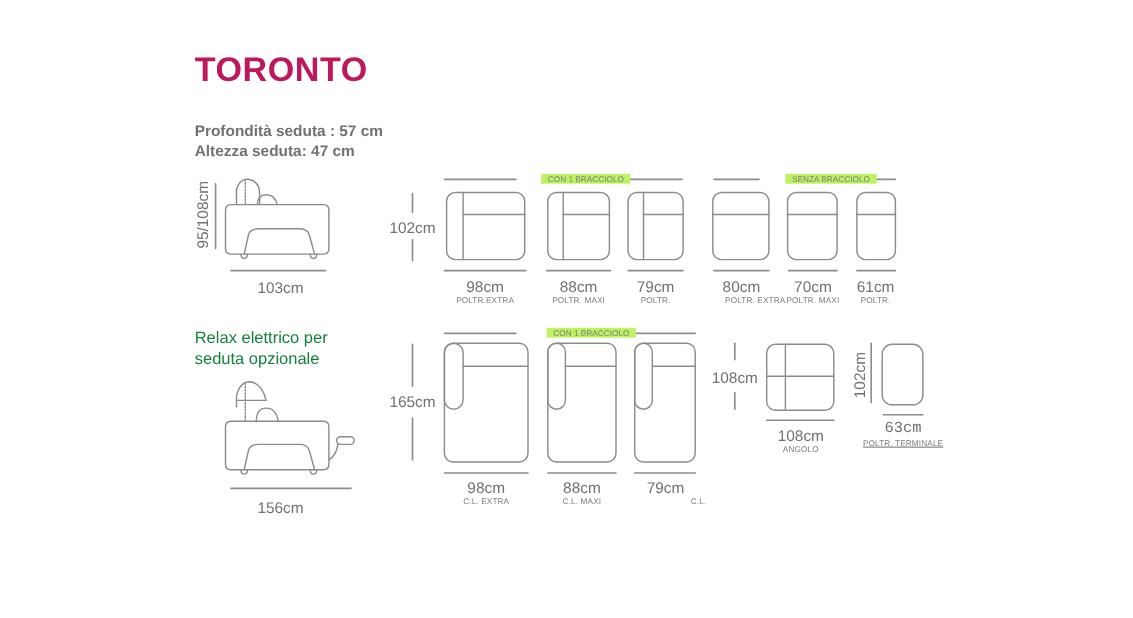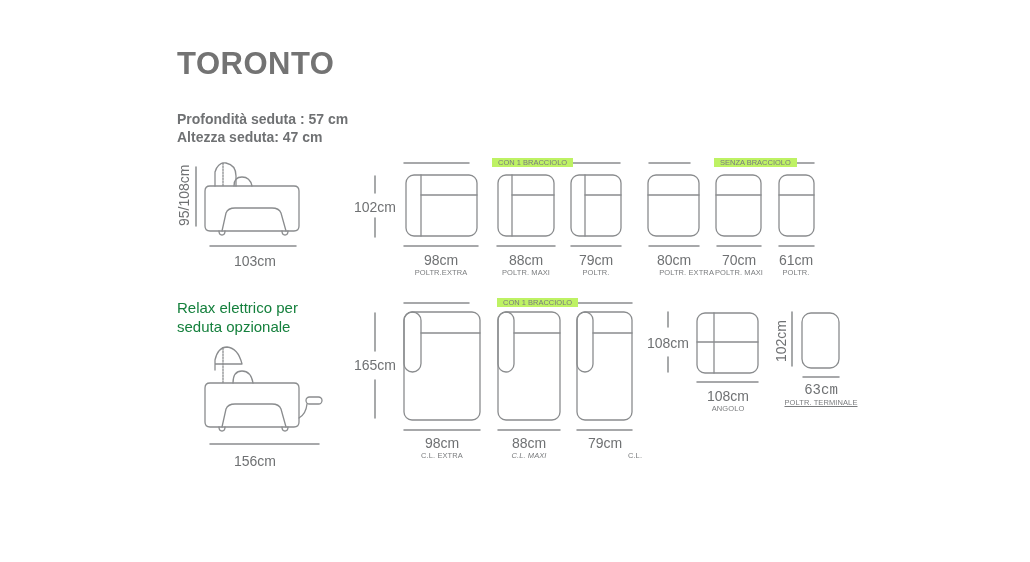--- a/index.html
+++ b/index.html
@@ -1,19 +1,19 @@
 <!DOCTYPE html>
 <html><head>
 <meta charset="utf-8">
 <style>
   html, body { margin:0; padding:0; background:#ffffff; }
   body { width:1030px; height:562px; position:relative; overflow:hidden;
          font-family:"Liberation Sans", "DejaVu Sans", sans-serif; color:#7a7c7e; }
   .abs { position:absolute; }
-  .title { left:177px; top:46px; font-size:31px; font-weight:bold; color:#737373; letter-spacing:0.5px; }
+  .title { left:177px; top:46px; font-size:31px; font-weight:bold; color:#be185d; letter-spacing:0.5px; }
   .spec { left:177px; font-size:14px; color:#6f7173; line-height:18px;font-weight:bold; }
   .relax { left:177px; top:298px; font-size:15px; color:#15803d; line-height:19px; }
   .dim { font-size:14px; color:#6f7173; text-align:center; white-space:nowrap; }
   .sub { font-size:7.5px; color:#7a7c7e; text-align:center; white-space:nowrap; letter-spacing:0.1px; }
   .grp { font-size:7.5px; color:#7a7c7e; white-space:nowrap; background:#bef264; padding:0 6px;margin-left:22px; }
   .vdim { font-size:14px; color:#6f7173; white-space:nowrap; transform:rotate(-90deg); transform-origin:center; }
   svg { position:absolute; left:0; top:0; }
 </style>
 </head>
 <body>
@@ -172,21 +172,21 @@
 <div class="abs sub" style="left:699px; top:268px; width:80px;">POLTR. MAXI</div>
 <div class="abs dim" style="left:766px; top:252px; width:60px;">61cm</div>
 <div class="abs sub" style="left:756px; top:268px; width:80px;">POLTR.</div>
 
 <div class="abs dim" style="left:350px; top:357px; width:50px;">165cm</div>
 <div class="abs grp" style="left:475px; top:298px;">CON 1 BRACCIOLO</div>
 
 <div class="abs dim" style="left:412px; top:435px; width:60px;">98cm</div>
 <div class="abs sub" style="left:402px; top:451px; width:80px;text-align:center;">C.L. EXTRA</div>
 <div class="abs dim" style="left:499px; top:435px; width:60px;">88cm</div>
-<div class="abs sub" style="left:489px; top:451px; width:80px;font-style:italic;">C.L. MAXI</div>
+<div class="abs sub" style="left:489px; top:451px; width:80px;">C.L. MAXI</div>
 <div class="abs dim" style="left:575px; top:435px; width:60px;">79cm</div>
 <div class="abs sub" style="left:595px; top:451px; width:80px;">C.L.</div>
 
 <div class="abs dim" style="left:643px; top:335px; width:50px;">108cm</div>
 <div class="abs dim" style="left:698px; top:388px; width:60px;">108cm</div>
 <div class="abs sub" style="left:688px; top:404px; width:80px;">ANGOLO</div>
 
 <div class="abs vdim" style="left:753px; top:333px; width:56px; text-align:center;">102cm</div>
 <div class="abs dim" style="left:791px; top:382px; width:60px;font-family:Liberation Mono, monospace;">63cm</div>
 <div class="abs sub" style="left:771px; top:398px; width:100px;text-decoration:underline;">POLTR. TERMINALE</div>

